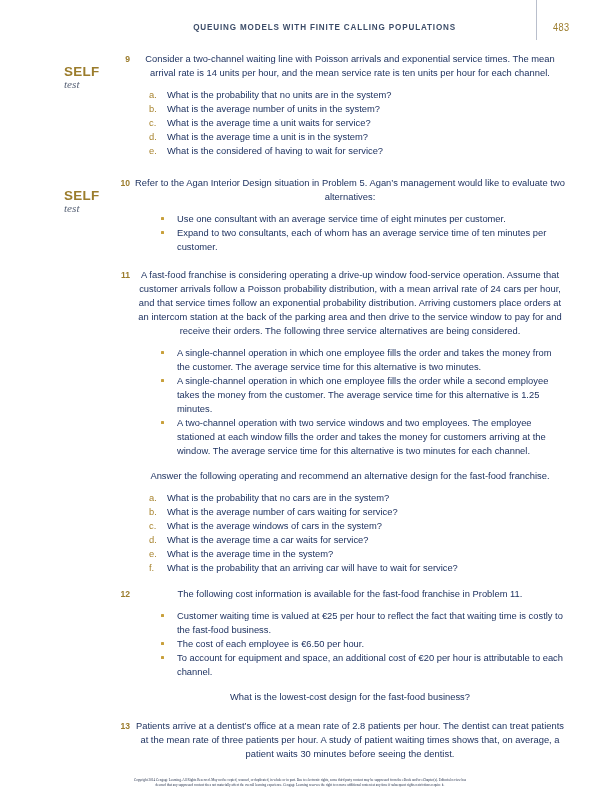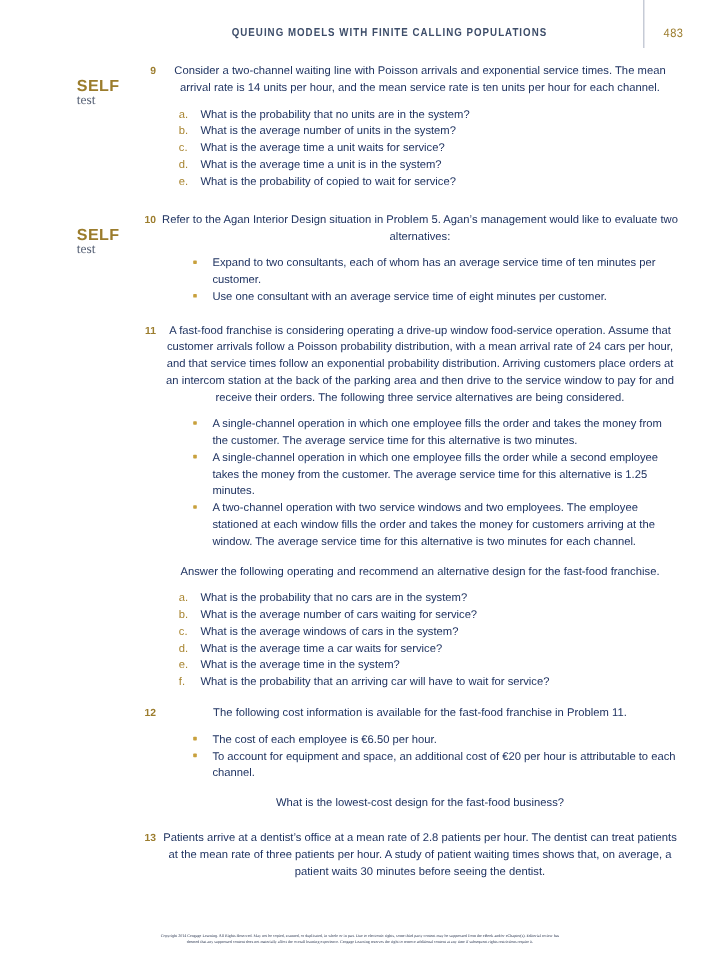--- a/index.html
+++ b/index.html
@@ -92,20 +92,21 @@
     display: block;
     font-family: "Liberation Sans", sans-serif;
     font-weight: bold;
     font-size: 13.4px;
     color: #9b7c2c;
     letter-spacing: 0.3px;
   }
   .selftest .st-test {
     display: block;
     font-family: "Liberation Serif", serif;
+    font-style: italic;
     font-size: 11.2px;
     color: #5a6478;
     margin-top: 0px;
   }
 
   p.body {
     margin: 0;
     font-size: 9.35px;
     line-height: 14px;
     color: #1f3361;
@@ -194,34 +195,34 @@
       <span class="st-self">SELF</span>
       <span class="st-test">test</span>
     </div>
     <div class="prob-num">9</div>
     <p class="body">Consider a two-channel waiting line with Poisson arrivals and exponential service times. The mean arrival rate is 14 units per hour, and the mean service rate is ten units per hour for each channel.</p>
     <ol class="letters">
       <li><span class="ltr">a.</span><span>What is the probability that no units are in the system?</span></li>
       <li><span class="ltr">b.</span><span>What is the average number of units in the system?</span></li>
       <li><span class="ltr">c.</span><span>What is the average time a unit waits for service?</span></li>
       <li><span class="ltr">d.</span><span>What is the average time a unit is in the system?</span></li>
-      <li><span class="ltr">e.</span><span>What is the probability of copied to wait for service?</span></li>
+      <li><span class="ltr">e.</span><span>What is the considered of having to wait for service?</span></li>
     </ol>
   </div>
 
   <div class="problem" style="margin-top:18px;">
     <div class="selftest">
       <span class="st-self">SELF</span>
       <span class="st-test">test</span>
     </div>
     <div class="prob-num">10</div>
     <p class="body">Refer to the Agan Interior Design situation in Problem 5. Agan’s management would like to evaluate two alternatives:</p>
     <ul class="bullets">
+      <li>Use one consultant with an average service time of eight minutes per customer.</li>
       <li>Expand to two consultants, each of whom has an average service time of ten minutes per customer.</li>
-      <li>Use one consultant with an average service time of eight minutes per customer.</li>
     </ul>
   </div>
 
   <div class="problem" style="margin-top:14px;">
     <div class="prob-num">11</div>
     <p class="body">A fast-food franchise is considering operating a drive-up window food-service operation. Assume that customer arrivals follow a Poisson probability distribution, with a mean arrival rate of 24 cars per hour, and that service times follow an exponential probability distribution. Arriving customers place orders at an intercom station at the back of the parking area and then drive to the service window to pay for and receive their orders. The following three service alternatives are being considered.</p>
     <ul class="bullets">
       <li>A single-channel operation in which one employee fills the order and takes the money from the customer. The average service time for this alternative is two minutes.</li>
       <li>A single-channel operation in which one employee fills the order while a second employee takes the money from the customer. The average service time for this alternative is 1.25 minutes.</li>
       <li>A two-channel operation with two service windows and two employees. The employee stationed at each window fills the order and takes the money for customers arriving at the window. The average service time for this alternative is two minutes for each channel.</li>
@@ -234,20 +235,21 @@
       <li><span class="ltr">d.</span><span>What is the average time a car waits for service?</span></li>
       <li><span class="ltr">e.</span><span>What is the average time in the system?</span></li>
       <li><span class="ltr">f.</span><span>What is the probability that an arriving car will have to wait for service?</span></li>
     </ol>
   </div>
 
   <div class="problem" style="">
     <div class="prob-num">12</div>
     <p class="body">The following cost information is available for the fast-food franchise in Problem 11.</p>
     <ul class="bullets">
+      <li>Customer waiting time is valued at €25 per hour to reflect the fact that waiting time is costly to the fast-food business.</li>
       <li>The cost of each employee is €6.50 per hour.</li>
       <li>To account for equipment and space, an additional cost of €20 per hour is attributable to each channel.</li>
     </ul>
     <p class="body">What is the lowest-cost design for the fast-food business?</p>
   </div>
 
   <div class="problem" style="margin-top:15px;">
     <div class="prob-num">13</div>
     <p class="body">Patients arrive at a dentist’s office at a mean rate of 2.8 patients per hour. The dentist can treat patients at the mean rate of three patients per hour. A study of patient waiting times shows that, on average, a patient waits 30 minutes before seeing the dentist.</p>
   </div>

